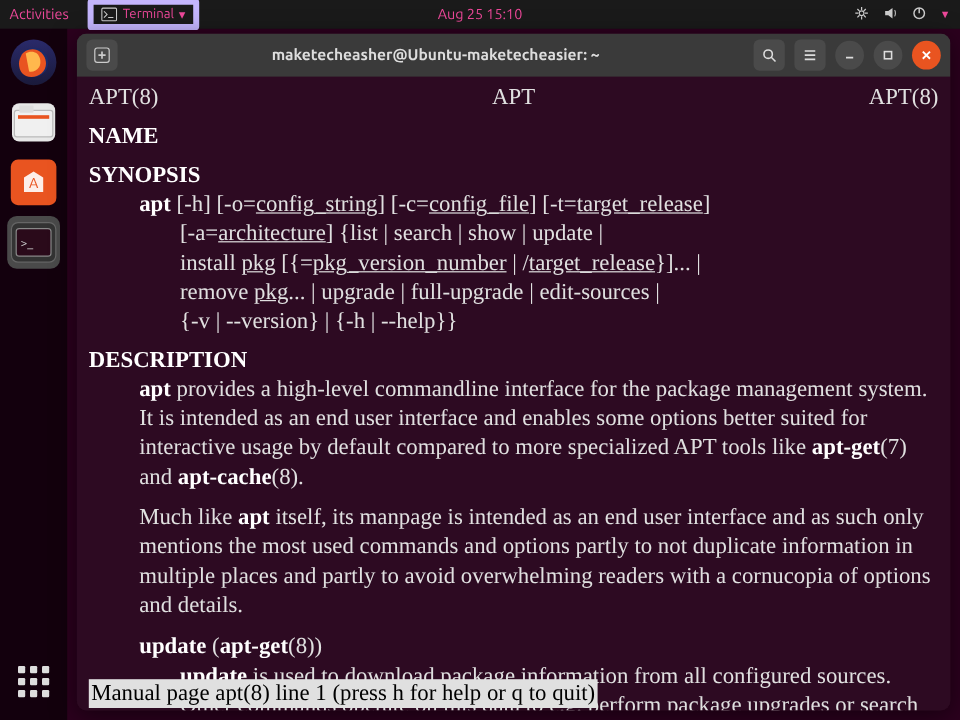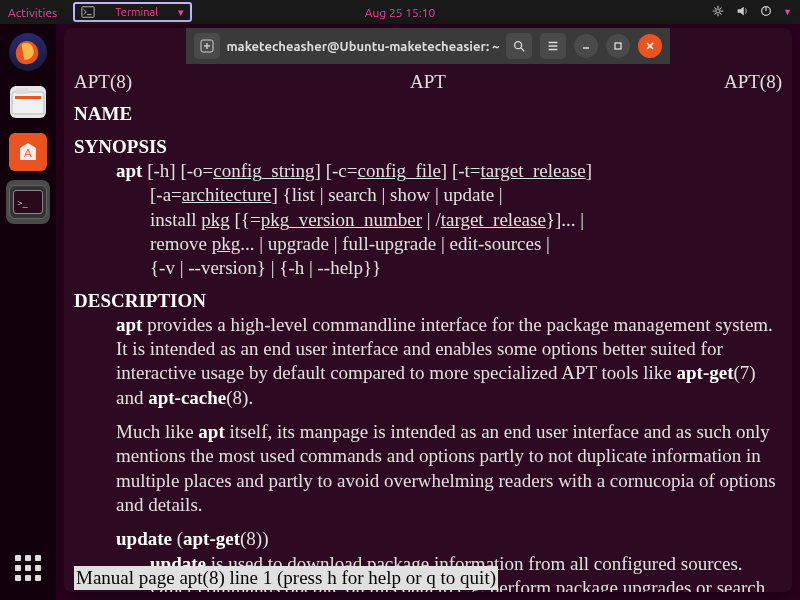--- a/index.html
+++ b/index.html
@@ -18,21 +18,21 @@
       color: #ec4899;
       display: flex;
       align-items: center;
       font-size: 12px;
       padding: 0 8px;
       justify-content: space-between;
     }
     .topbar-left { display: flex; gap: 16px; align-items: center; }
     .topbar-center { position: absolute; left: 50%; transform: translateX(-50%); }
     .topbar-right { display: flex; gap: 10px; align-items: center; }
-    .app-indicator { display: flex; align-items: center; gap: 20px; border: 2px solid #c4b5fd; padding: 1px 6px; border-radius: 3px; font-size: 11px; }
+    .app-indicator { display: flex; align-items: center; gap: 4px; border: 5px solid #c4b5fd; padding: 1px 6px; border-radius: 3px; font-size: 11px; }
     .topbar-icon { width: 14px; height: 14px; display: inline-block; }
     
     
     .dock {
       position: absolute;
       left: 0;
       top: 24px;
       bottom: 0;
       width: 56px;
       background: rgba(0,0,0,0.55);
@@ -77,21 +77,20 @@
       left: 64px;
       top: 28px;
       right: 8px;
       bottom: 8px;
       background: #2d0a22;
       border-radius: 8px;
       display: flex;
       flex-direction: column;
       box-shadow: 0 4px 20px rgba(0,0,0,0.5);
       overflow: hidden;
-      align-items: center;
     }
     .titlebar {
       height: 36px;
       background: #3a3a3a;
       display: flex;
       align-items: center;
       padding: 0 8px;
       gap: 6px;
     }
     .titlebar-title {

